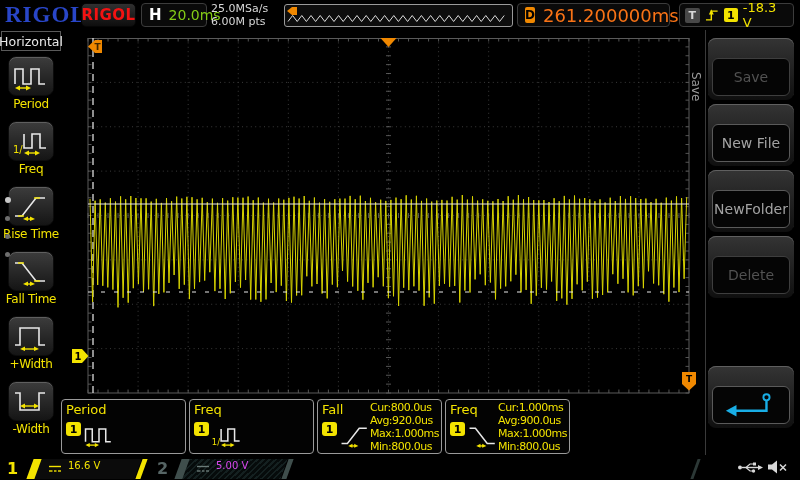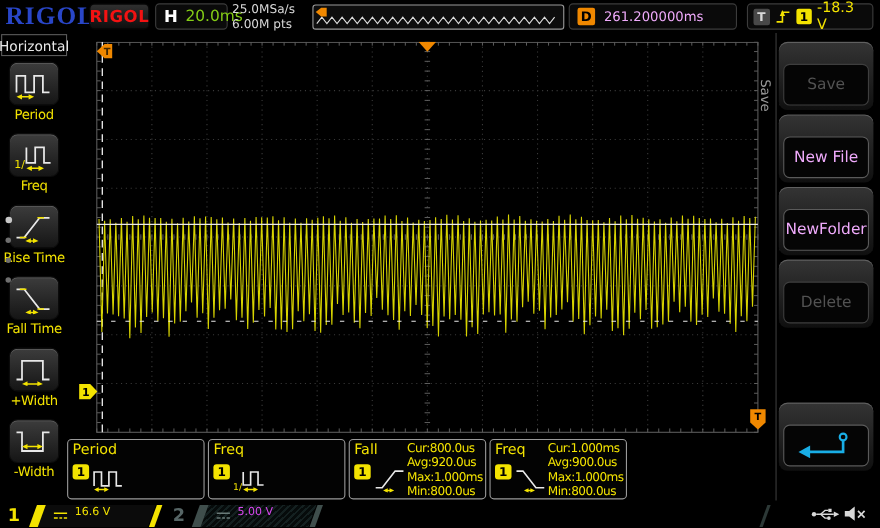--- a/index.html
+++ b/index.html
@@ -15,21 +15,21 @@
     border:1px solid #3c3c3c;display:flex;align-items:center}
   .hbox{left:141px;width:66px;padding:0 7px;gap:7px}
   .hbadge{color:#fff;font-weight:bold;font-size:15px}
   .hval{color:#84cc16;font-size:14px}
   .acq{position:absolute;left:211px;top:3px;color:#d8d8d8;font-size:11px;line-height:12.5px}
   .preview{position:absolute;left:284px;top:4px;width:229px;height:23px;background:#0d0d0d;
     border:1px solid #9a9a9a;border-radius:3px}
   .dbox{left:517px;width:153px;padding:0 7px;gap:8px}
   .dbadge{width:16px;height:16px;background:#f08800;border-radius:2px;color:#000;
     font-weight:bold;font-size:12px;display:flex;align-items:center;justify-content:center}
-  .dval{flex:1;text-align:left;color:#f0abfc;font-size:12px}
+  .dval{flex:1;text-align:right;color:#f97316;font-size:18px}
   .tbox{left:679px;width:115px;padding:0 5px;gap:5px}
   .tbadge{width:15px;height:15px;background:#484848;border-radius:2px;color:#d8d8d8;
     font-weight:bold;font-size:11px;display:flex;align-items:center;justify-content:center}
   .srcbadge{width:14px;height:14px;background:#f3e300;border-radius:2px;color:#000;
     font-weight:bold;font-size:11px;display:flex;align-items:center;justify-content:center}
   .tlevel{color:#f3e300;font-size:13px}
   
   .lm-title{position:absolute;left:1px;top:31px;width:60px;height:20px;border:1px solid #5a5a5a;
     color:#e8e8e8;font-size:12.5px;display:flex;align-items:center;justify-content:center;background:#000}
   .mi{position:absolute;left:0;width:62px;text-align:center}
@@ -38,21 +38,21 @@
     box-shadow:inset 0 1px 0 #5f5f5f;display:flex;align-items:center;justify-content:center}
   .mi-lb{margin-top:1px;color:#f3e300;font-size:12px;letter-spacing:-.3px}
   .dot{position:absolute;left:5px;border-radius:50%}
   
   .rdiv{position:absolute;left:705px;top:30px;width:1px;height:425px;background:#3a3a3a}
   .save-tab{position:absolute;left:703px;top:72px;color:#9a9a9a;font-size:12px;
     transform:rotate(90deg);transform-origin:left top;white-space:nowrap}
   .rslot{position:absolute;left:708px;width:86px;height:62px;border-radius:8px;
     background:linear-gradient(#343434,#0f0f0f);box-shadow:inset 0 1px 0 #606060}
   .rbtn{position:absolute;left:4px;right:4px;top:20px;bottom:4px;background:#050505;
-    border:1px solid #5a5a5a;border-radius:6px;color:#f0abfc;font-size:14px;
+    border:1px solid #5a5a5a;border-radius:6px;color:#a3a3a3;font-size:14px;
     display:flex;align-items:center;justify-content:center}
   .rbtn.disabled{color:#525252;border-color:#3e3e3e}
   
   .mbox{position:absolute;top:399px;width:125px;height:55px;background:#030303;
     border:1px solid #9a9a9a;border-radius:4px}
   .m-name{position:absolute;left:4px;top:2px;color:#f3e300;font-size:13px}
   .m-src{position:absolute;left:4px;top:22px;width:15px;height:14px;background:#f3e300;
     border-radius:3px;color:#000;font-weight:bold;font-size:11px;
     display:flex;align-items:center;justify-content:center}
   .m-icon{position:absolute;left:21px;top:21px}

